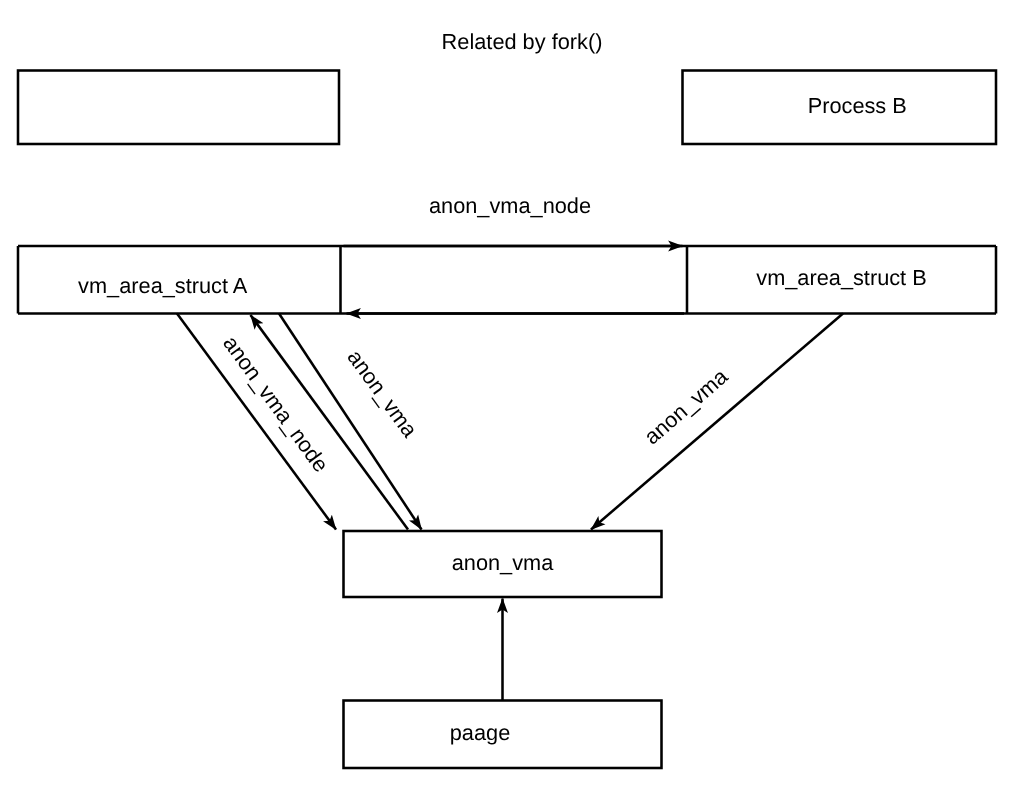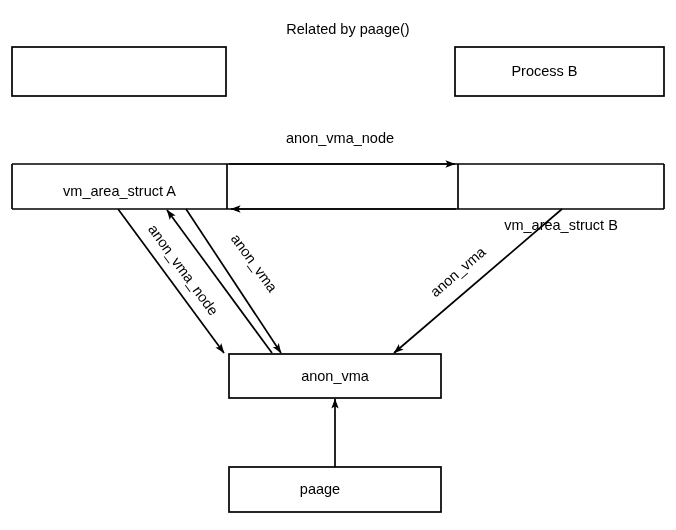--- a/index.html
+++ b/index.html
@@ -87,31 +87,31 @@
 
       <rect x="229" y="354" width="212" height="44"></rect>
 
       <rect x="229" y="467" width="212" height="45"></rect>
 
       <line x1="335" y1="467" x2="335" y2="399" marker-end="url(#ah)"></line>
     </g>
   </svg>
 
 
-  <div class="box-label" style="left:440px; top:47px; width:209px; height:49px;">Process B</div>
+  <div class="box-label" style="left:467px; top:47px; width:209px; height:49px;">Process B</div>
 
-  <div class="box-label" style="left:12px; top:164px; width:215px; height:55px;">vm_area_struct A</div>
+  <div class="box-label" style="left:1px; top:164px; width:215px; height:55px;">vm_area_struct A</div>
 
-  <div class="box-label" style="left:458px; top:164px; width:206px; height:45px;margin-top:39px;">vm_area_struct B</div>
+  <div class="box-label" style="left:458px; top:164px; width:206px; height:45px;">vm_area_struct B</div>
 
   <div class="box-label" style="left:229px; top:354px; width:212px; height:44px;">anon_vma</div>
 
   <div class="box-label" style="left:214px; top:467px; width:212px; height:45px;">paage</div>
 
-  <div class="free-label" style="left:348px; top:29px;">Related by paage()</div>
+  <div class="free-label" style="left:348px; top:29px;">Related by fork()</div>
 
   <div class="free-label" style="left:340px; top:138px;">anon_vma_node</div>
 
   <div class="edge-label" style="left:183px; top:270px; transform:translate(-50%,-50%) rotate(54deg);">anon_vma_node</div>
 
   <div class="edge-label" style="left:254px; top:263px; transform:translate(-50%,-50%) rotate(54deg);">anon_vma</div>
 
   <div class="edge-label" style="left:458px; top:272px; transform:translate(-50%,-50%) rotate(-41deg);">anon_vma</div>
 
 </div>

